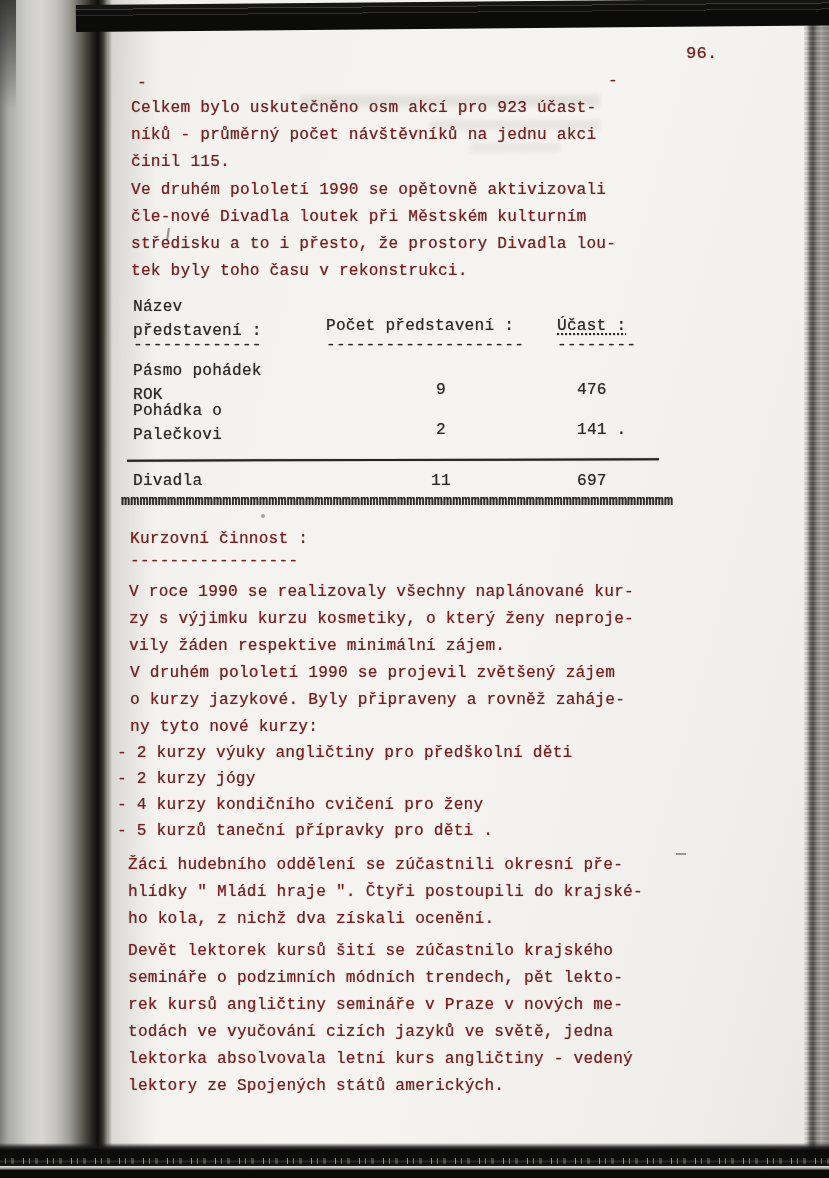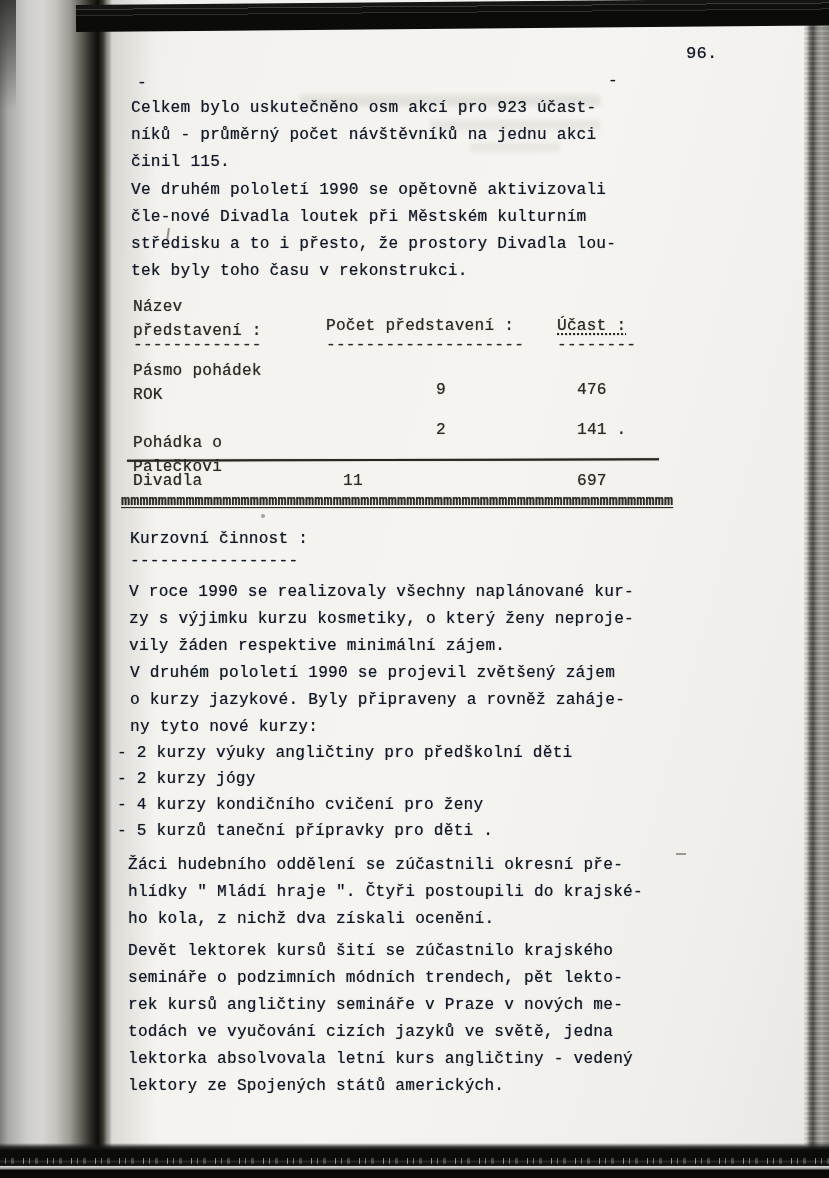--- a/index.html
+++ b/index.html
@@ -59,21 +59,21 @@
   .s3{left:470px;top:143px;width:90px;height:9px;opacity:.09;}
   .speck{position:absolute;background:#403f3a;z-index:2;}
   .k1{left:167px;top:228px;width:2px;height:13px;opacity:.55;transform:rotate(8deg);}
   .k2{left:261px;top:514px;width:4px;height:4px;border-radius:50%;opacity:.45;}
   .k3{left:676px;top:853px;width:10px;height:2px;opacity:.5;}
   
   .text-layer{position:absolute;inset:0;z-index:2;filter:blur(.2px);}
   .type{
     position:absolute;
     font-size:16px;line-height:27px;letter-spacing:.3px;
-    color:#0f172a;white-space:pre-line;
+    color:#7f1d1d;white-space:pre-line;
     text-shadow:0 0 1px rgba(43,42,37,.45),.4px .4px 0 rgba(43,42,37,.3);
   }
   .pagenum{left:686px;top:40px;font-size:17px;}
   .dashL{left:137px;top:70px;}
   .dashR{left:608px;top:68px;}
   .p1{left:131px;top:95px;}
   .p2{left:131px;top:177px;}
   .heading{left:130px;top:526px;}
   .heading-rule{left:130px;top:548px;}
   .p3{left:129px;top:579px;}
@@ -88,31 +88,31 @@
          white-space:pre-line;text-shadow:0 0 1px rgba(43,42,37,.45),.4px .4px 0 rgba(43,42,37,.3);}
   .th-name{left:0;top:2px;}
   .th-count{left:193px;top:21px;}
   .th-att{left:424px;top:21px;text-decoration:underline dotted 2px;text-underline-offset:3px;}
   .rule-name{left:0;top:40px;}
   .rule-count{left:193px;top:40px;}
   .rule-att{left:424px;top:40px;}
   .r1-name{left:0;top:66px;}
   .r1-count{left:193px;top:85px;width:230px;text-align:center;}
   .r1-att{left:444px;top:85px;}
-  .r2-name{left:0;top:106px;margin-top:32px;}
+  .r2-name{left:0;top:106px;}
   .r2-count{left:193px;top:125px;width:230px;text-align:center;}
   .r2-att{left:444px;top:125px;}
   .t-divider{position:absolute;left:-6px;top:166px;width:532px;height:2px;background:#262520;
              transform:rotate(-0.15deg);box-shadow:0 0 1px rgba(0,0,0,.6);}
   .tot-label{left:0;top:176px;}
-  .tot-count{left:210px;top:176px;width:230px;text-align:left;}
+  .tot-count{left:193px;top:176px;width:230px;text-align:center;}
   .tot-att{left:444px;top:176px;}
   .t-mrow{left:-12px;top:200px;width:556px;overflow:hidden;white-space:nowrap;
           font-size:15px;line-height:18px;letter-spacing:.2px;font-weight:bold;
-          text-decoration:underline;text-underline-offset:2px;}
+          text-underline-offset:2px;}
 </style>
 </head>
 <body>
 
 <div>
 
   <div class="paper"></div>
   <div class="page-curve"></div>
   <div class="smudge s1"></div>
   <div class="smudge s2"></div>

